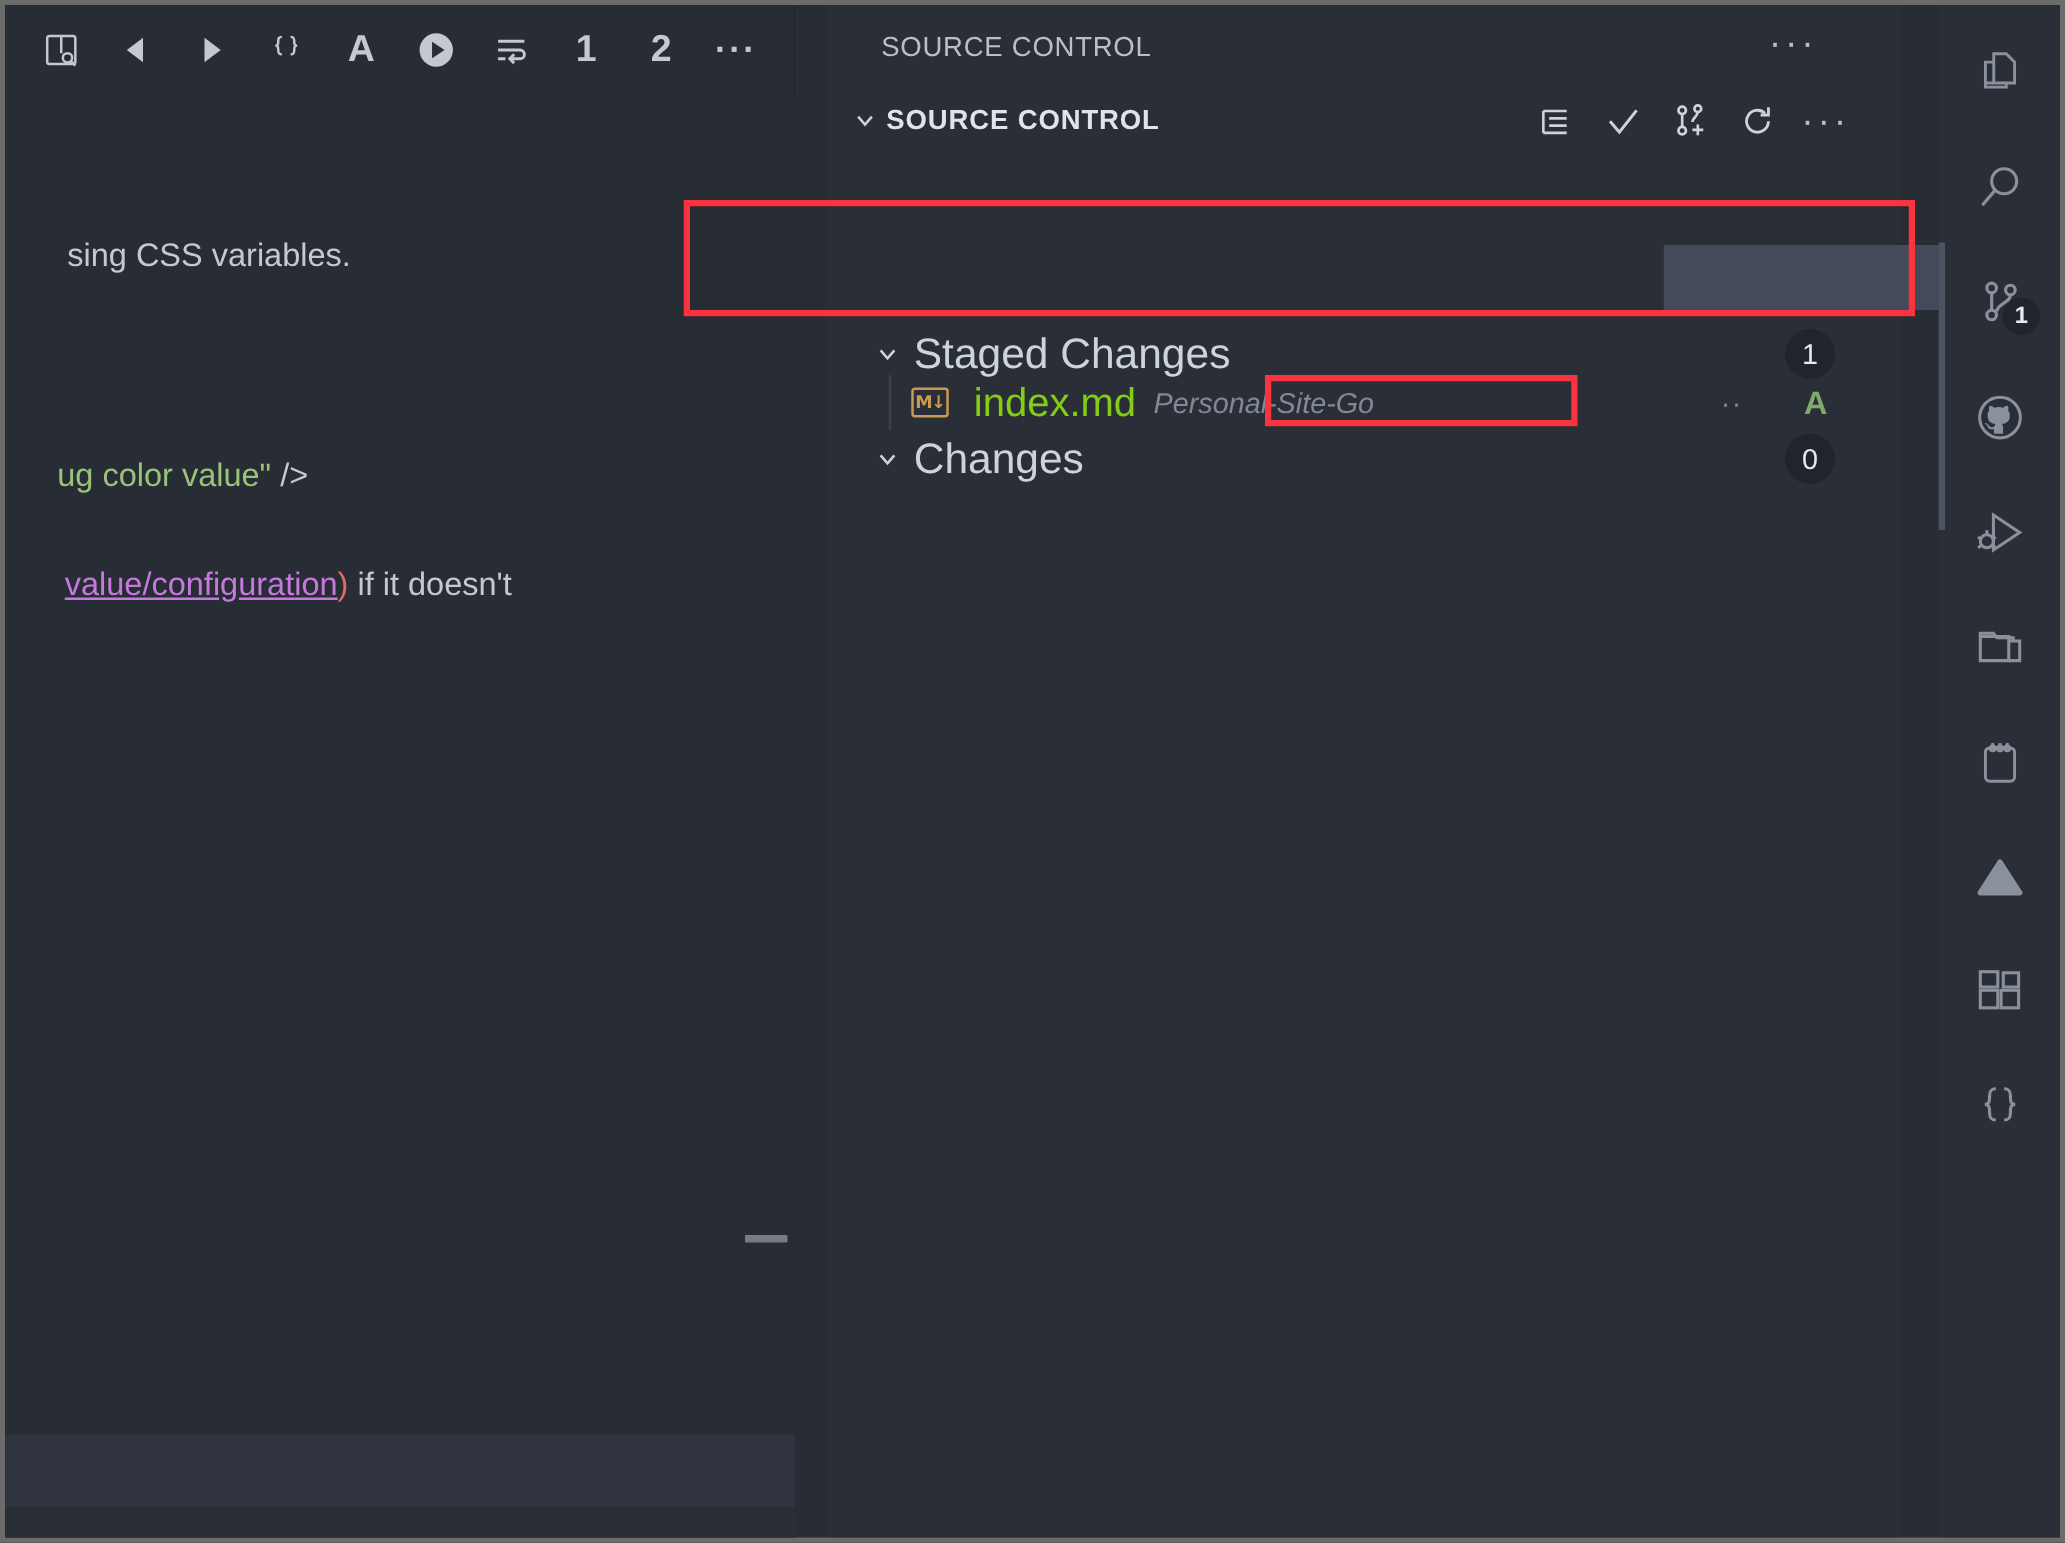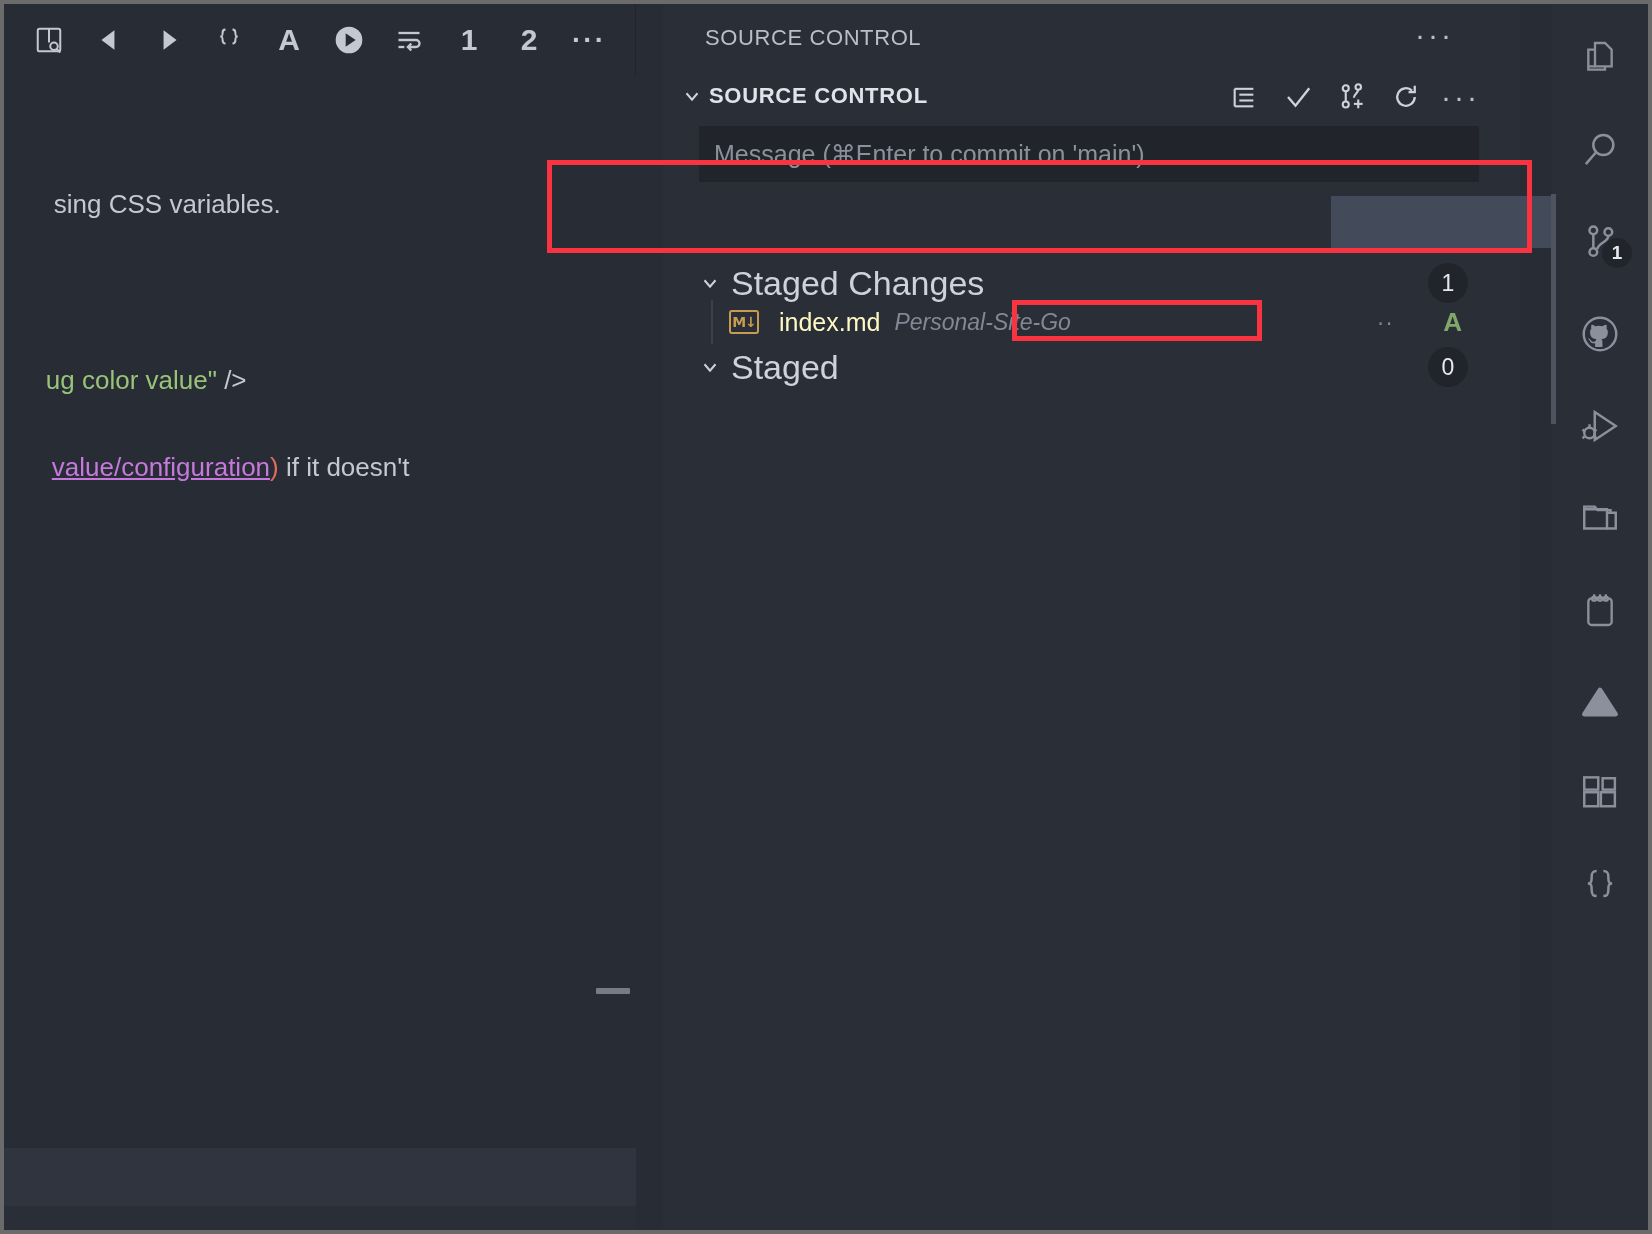--- a/index.html
+++ b/index.html
@@ -191,21 +191,21 @@
     width: 30px; height: 24px;
     border: 2px solid #c99b52;
     border-radius: 3px;
     color: #c99b52;
     font-size: 14px; font-weight: bold;
     display: flex; align-items: center; justify-content: center;
     letter-spacing: -1px;
     font-family: "DejaVu Sans", sans-serif;
   }
   #staged-file-name {
-    margin-left: 20px; color: #fef9c3; font-size: 25px;
+    margin-left: 20px; color: #84cc16; font-size: 32px;
   }
   #staged-file-path {
     margin-left: 14px; color: #828995; font-size: 23px;
     overflow: hidden; white-space: nowrap;
     max-width: 200px;
     font-style: italic;
   }
   #staged-file-dots {
     position: absolute; right: 126px;
     color: #828995; font-size: 23px; letter-spacing: 1px;
@@ -383,21 +383,20 @@
         <span class="act-icon">
           <svg width="30" height="30" viewBox="0 0 24 24" fill="none" stroke="currentColor" stroke-width="1.8">
             <path d="M19 12a7 7 0 1 1-2.2-5.1"></path>
             <polyline points="19,3 19,8 14,8"></polyline>
           </svg>
         </span>
         <span class="ellipsis-btn">···</span>
       </div>
     </div>
 
-    <input id="commit-input" type="text" placeholder="Message (⌘Enter to commit on 'main')" style="">
 
     <div id="commit-button">
       <span>✓</span>
       <span>Commit</span>
     </div>
 
     <div class="scm-group" style="top:256px;">
       <span class="grp-chevron">
         <svg width="22" height="22" viewBox="0 0 24 24" fill="none" stroke="currentColor" stroke-width="2.2">
           <polyline points="6,9 12,16 18,9"></polyline>
@@ -415,21 +414,21 @@
       <span id="staged-file-dots">··</span>
       <span id="staged-file-status">A</span>
     </div>
 
     <div class="scm-group" style="top:340px;">
       <span class="grp-chevron">
         <svg width="22" height="22" viewBox="0 0 24 24" fill="none" stroke="currentColor" stroke-width="2.2">
           <polyline points="6,9 12,16 18,9"></polyline>
         </svg>
       </span>
-      <span class="grp-label">Staged</span>
+      <span class="grp-label">Changes</span>
       <span class="grp-badge">0</span>
     </div>
 
     <div id="commit-menu">
       <div class="menu-item">Commit</div>
       <div class="menu-item">Commit &amp; Push</div>
       <div class="menu-item">Commit &amp; Sync</div>
 
       <div class="menu-item">Commit &amp; Create Pull Request</div>
     </div>

